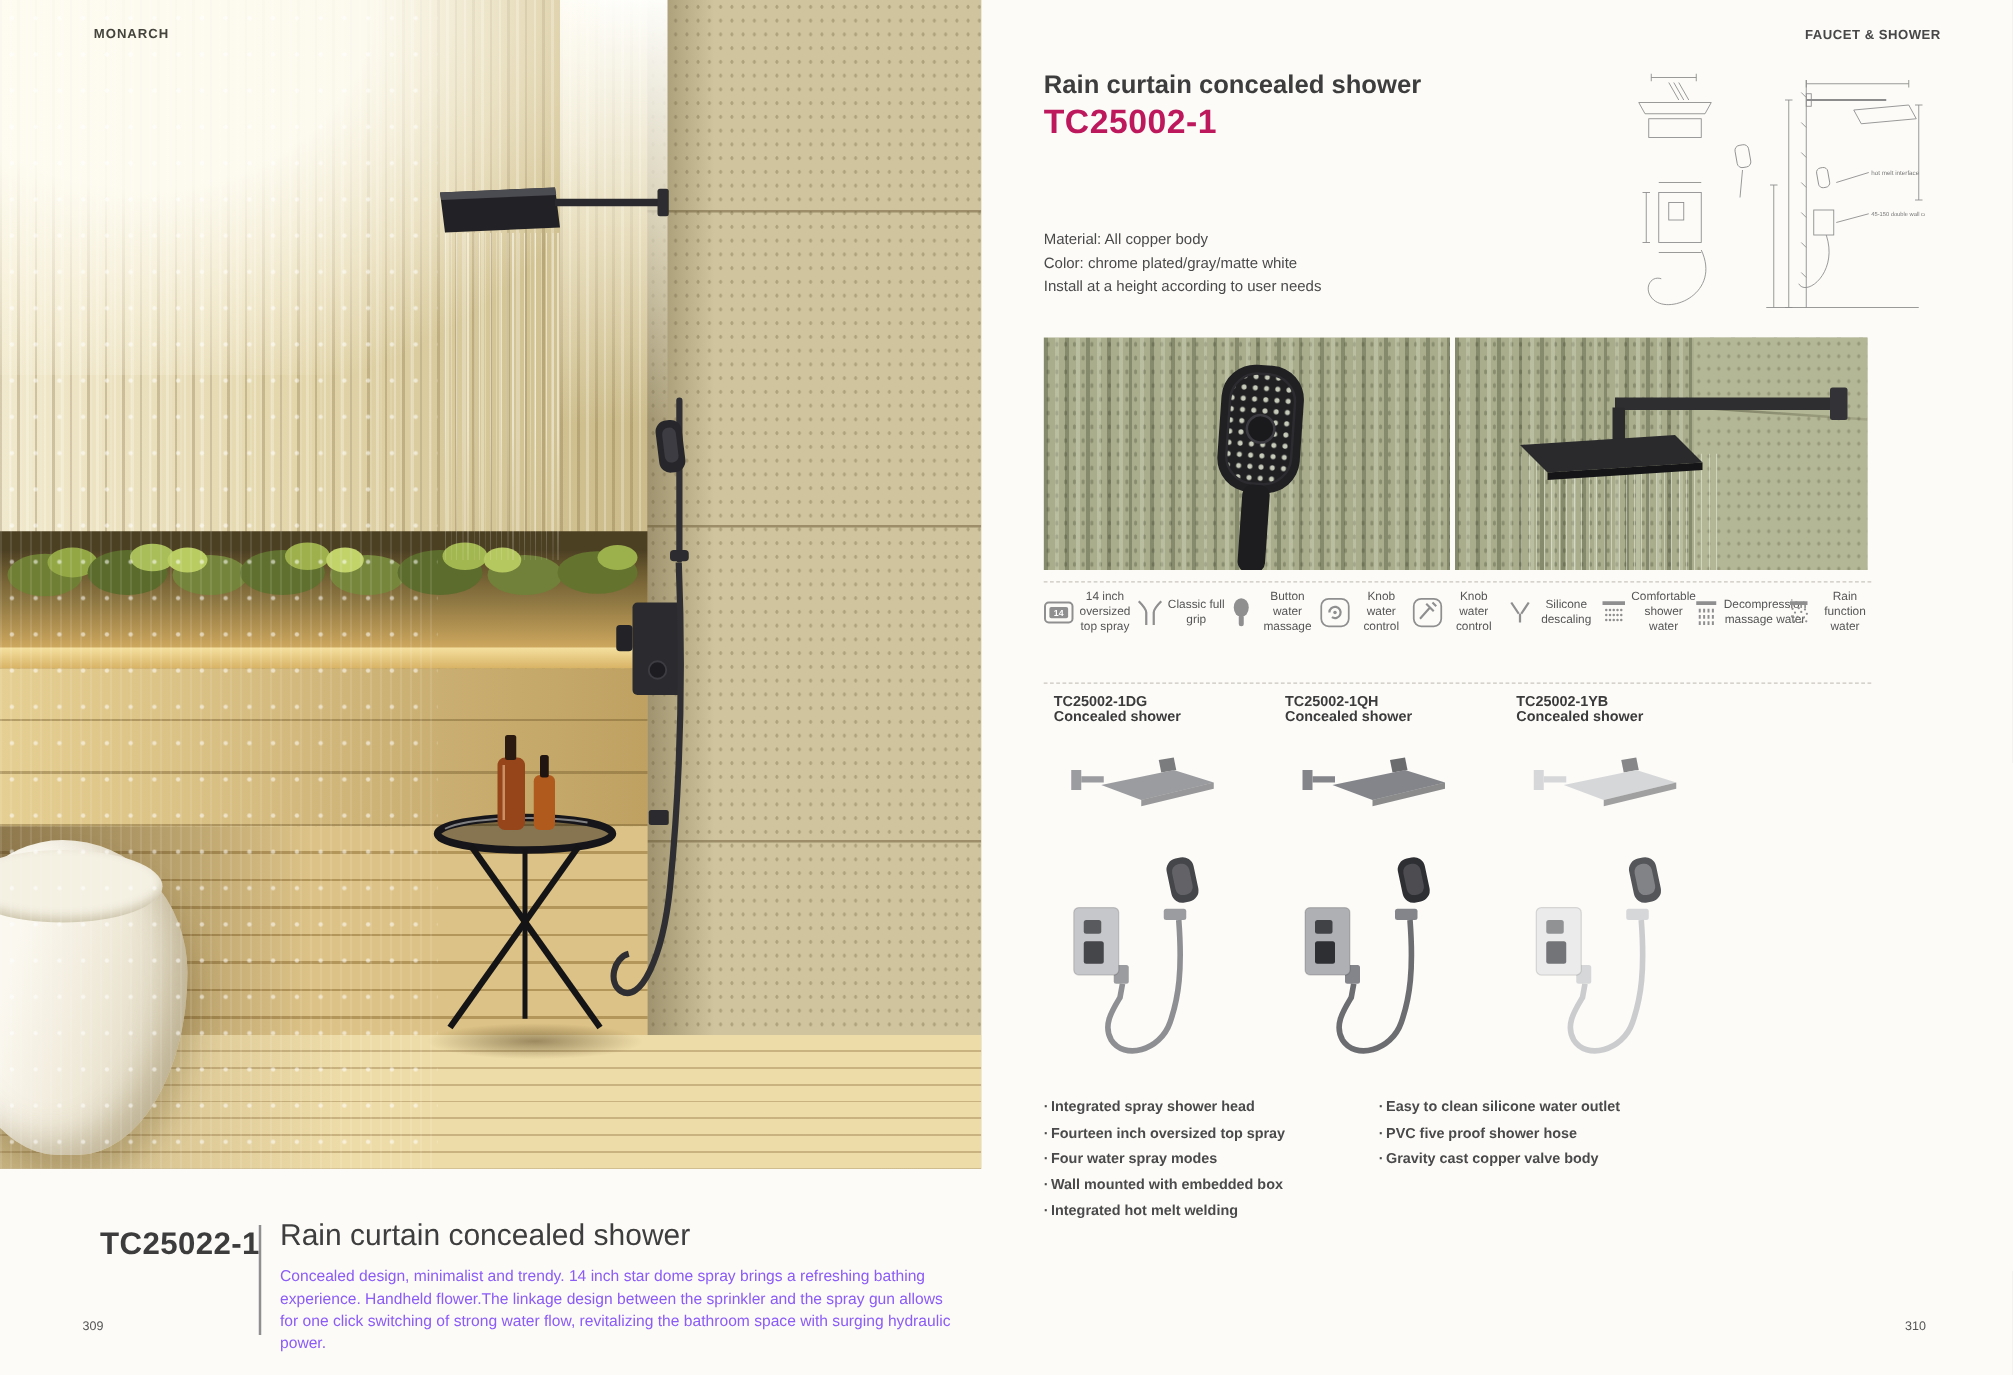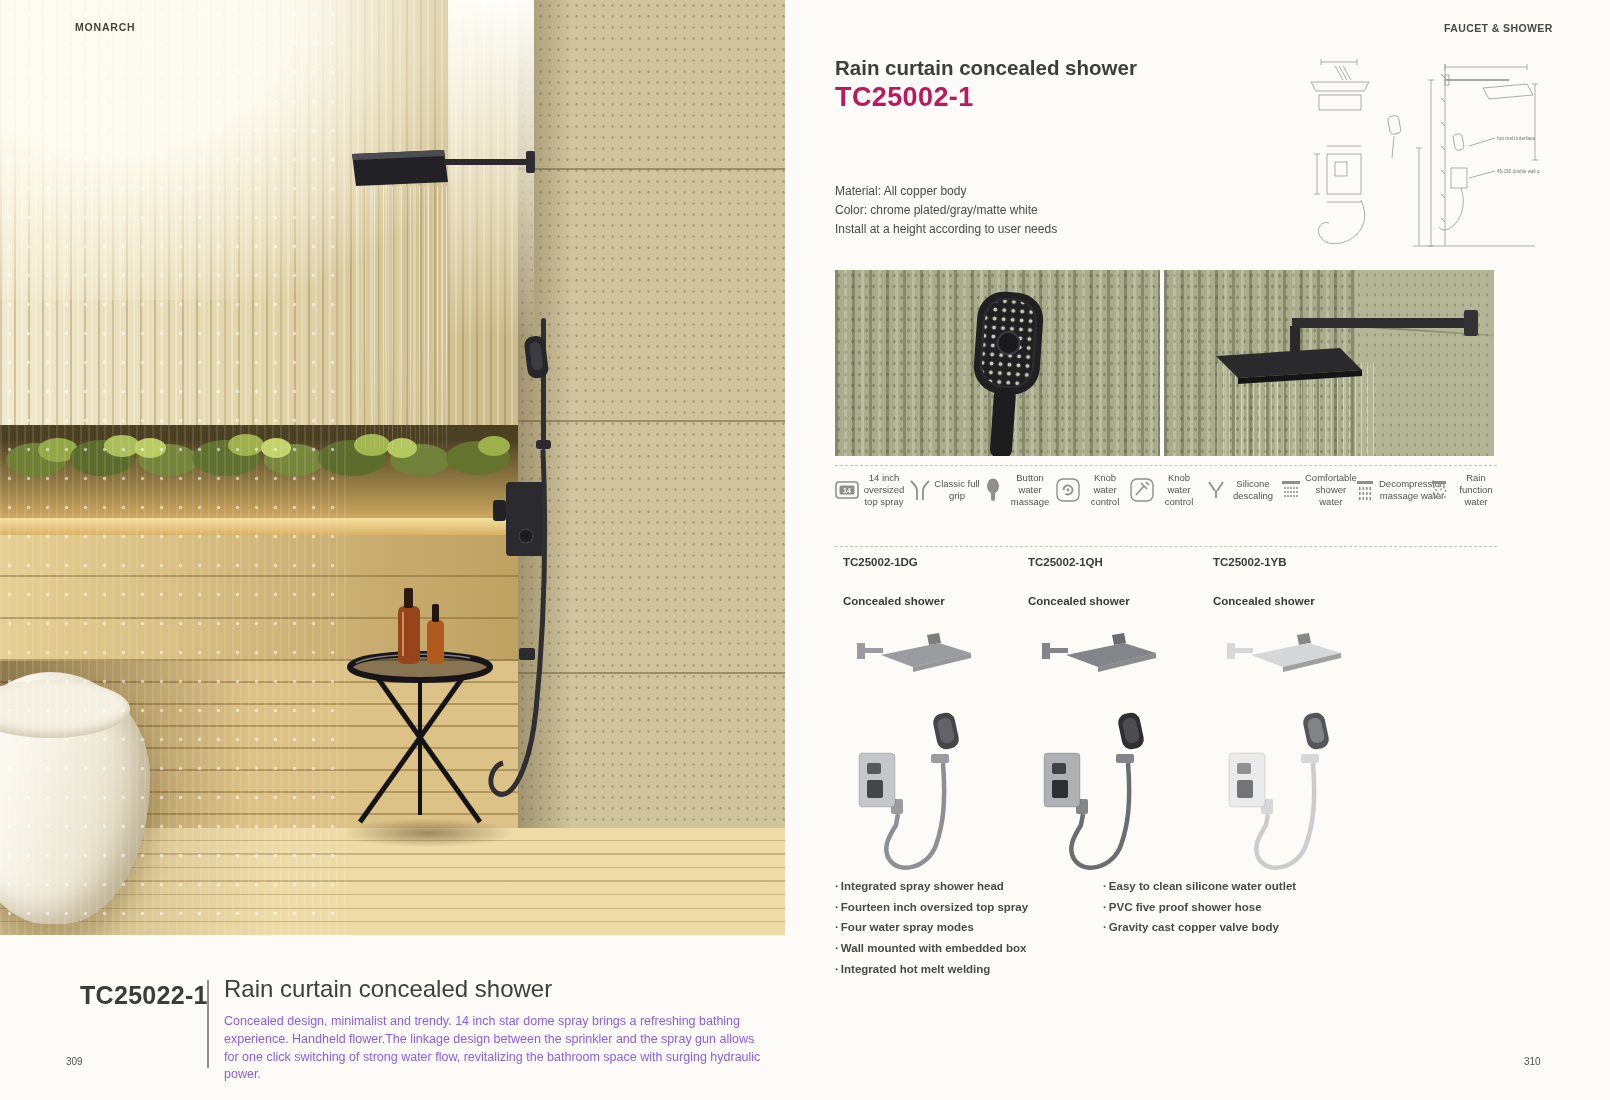--- a/index.html
+++ b/index.html
@@ -95,21 +95,21 @@
 
   .dash { position:absolute; left:835px; width:662px; border-top:1px dashed #c9c6bd; }
 
   .featrow { position:absolute; left:833px; top:472px; width:666px; display:flex; }
   .feat { width:74px; display:flex; flex-direction:row; align-items:center; }
   .fic { height:34px; display:flex; align-items:center; justify-content:center; }
   .flb { font-size:9.5px; color:#555; text-align:center; line-height:1.25; font-weight:500; }
 
   .vcol { position:absolute; top:556px; width:186px; }
   .vcode { font-size:11.5px; font-weight:bold; color:#3b3b3b; }
-  .vtype { font-size:11.5px; font-weight:bold; color:#3b3b3b;margin-top:27px; }
+  .vtype { font-size:11.5px; font-weight:bold; color:#3b3b3b; }
   .vart { margin-top:6px; }
   .f-dg { --m:#9b9c9f; --p:#c6c7ca; --d:#45464a; --h:#8e8f92; }
   .f-qh { --m:#84858a; --p:#afb0b4; --d:#2e2f33; --h:#6c6d71; }
   .f-yb { --m:#d6d7d9; --p:#ebebec; --d:#55565a; --h:#cbccce; }
 
   .bl-col { position:absolute; top:876px; }
   .bl { font-size:11.5px; font-weight:bold; color:#4a4a4a; line-height:1.8; }
   .bl:before { content:"·"; margin-right:2px; }
 </style>
 </head>

